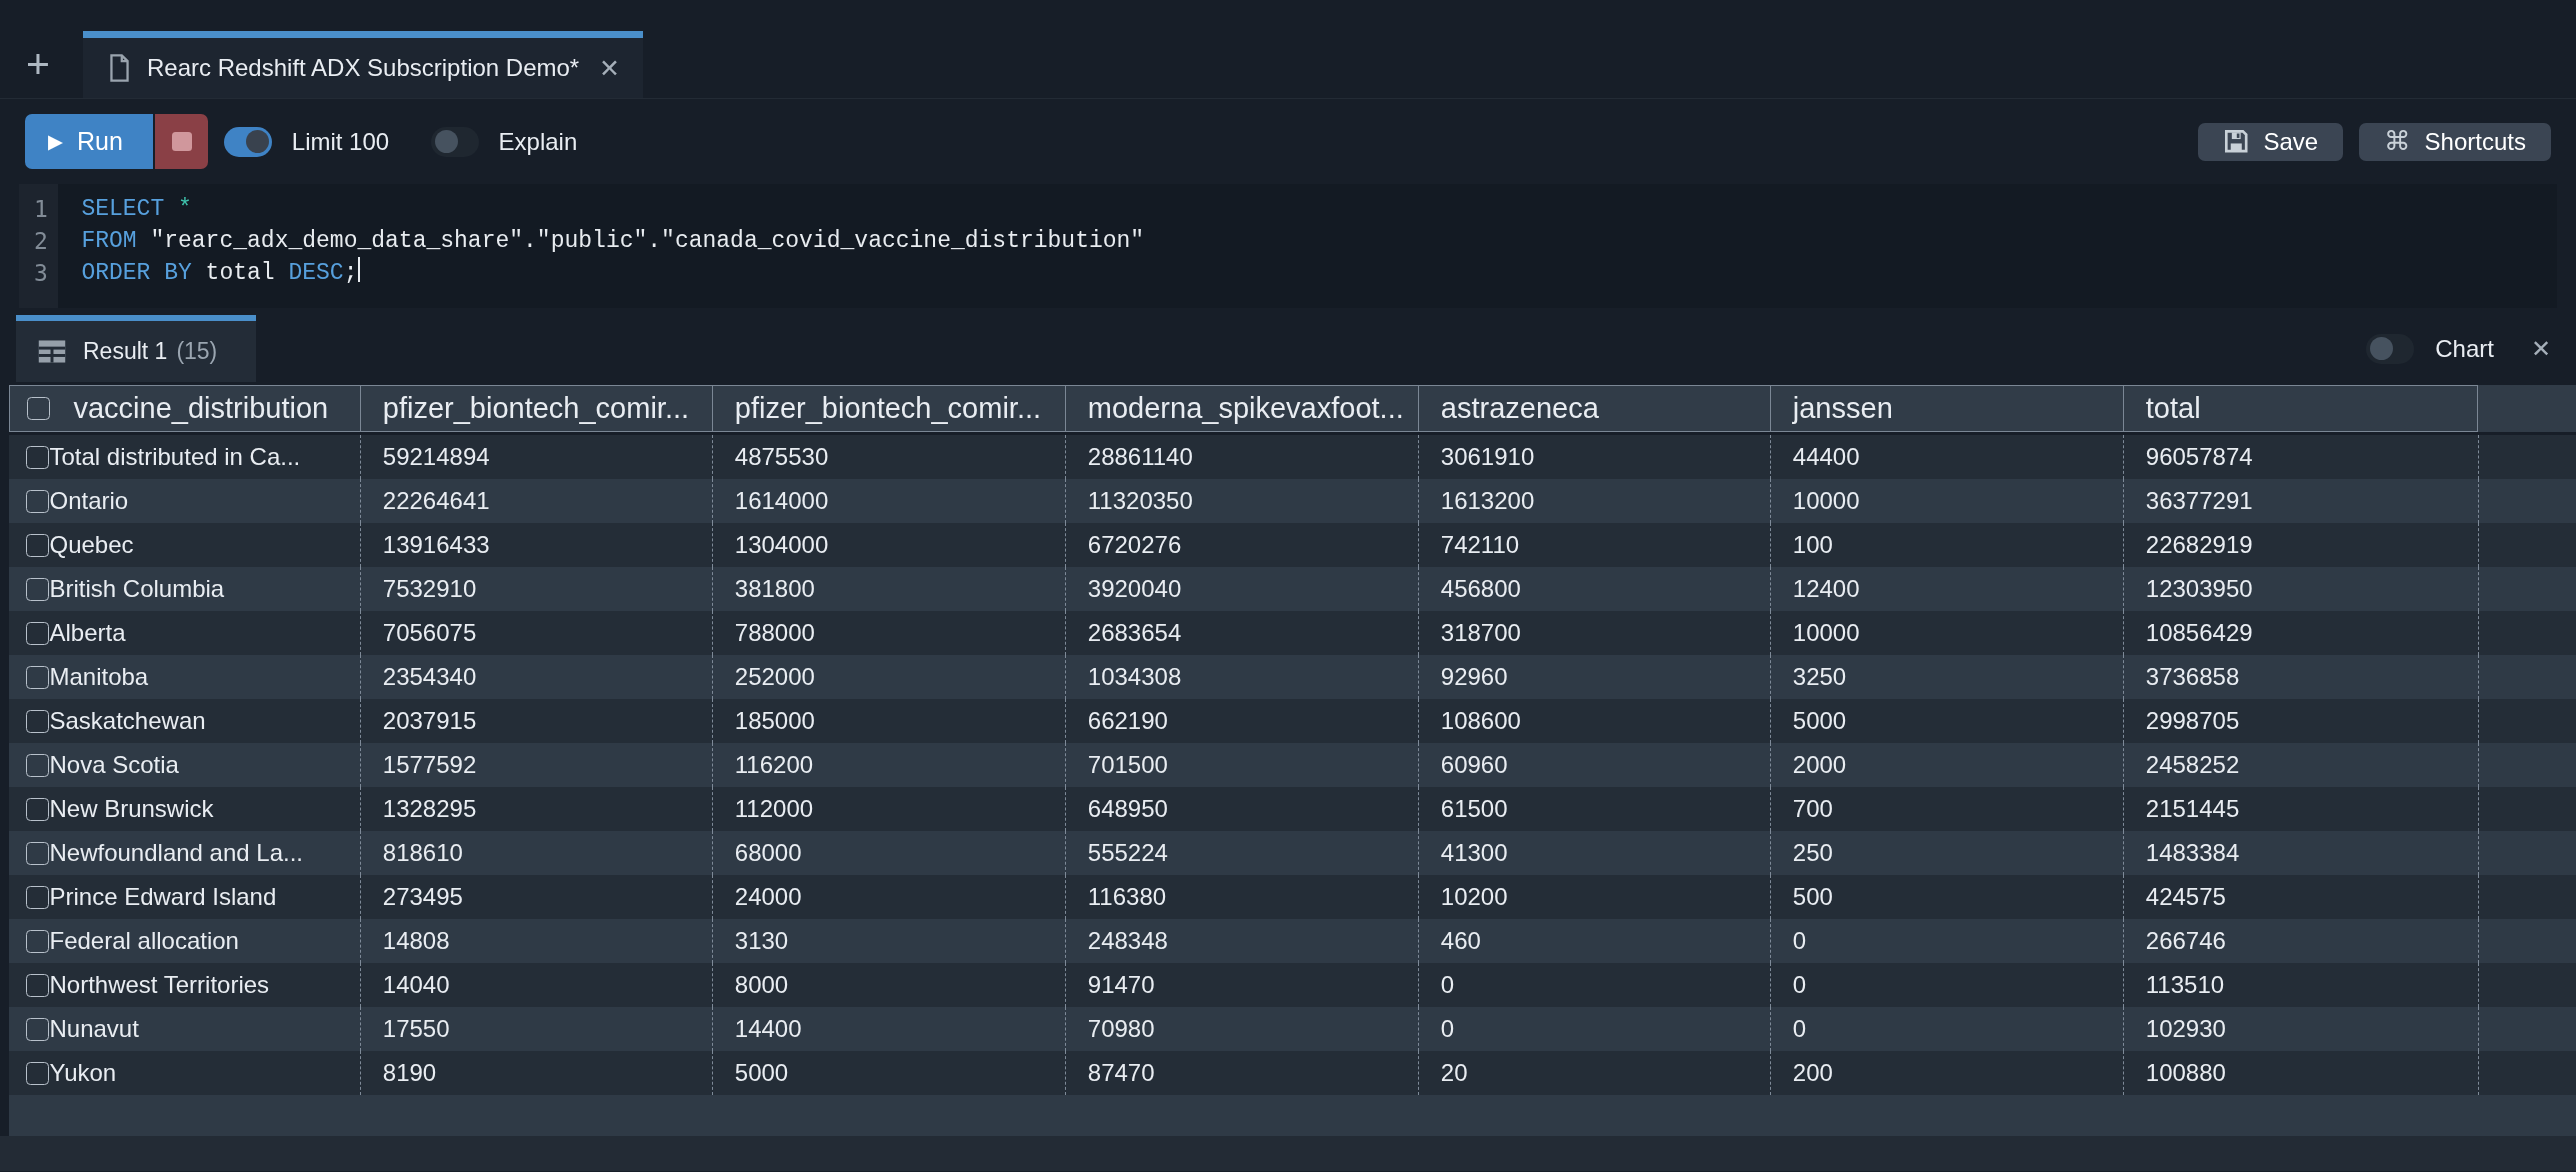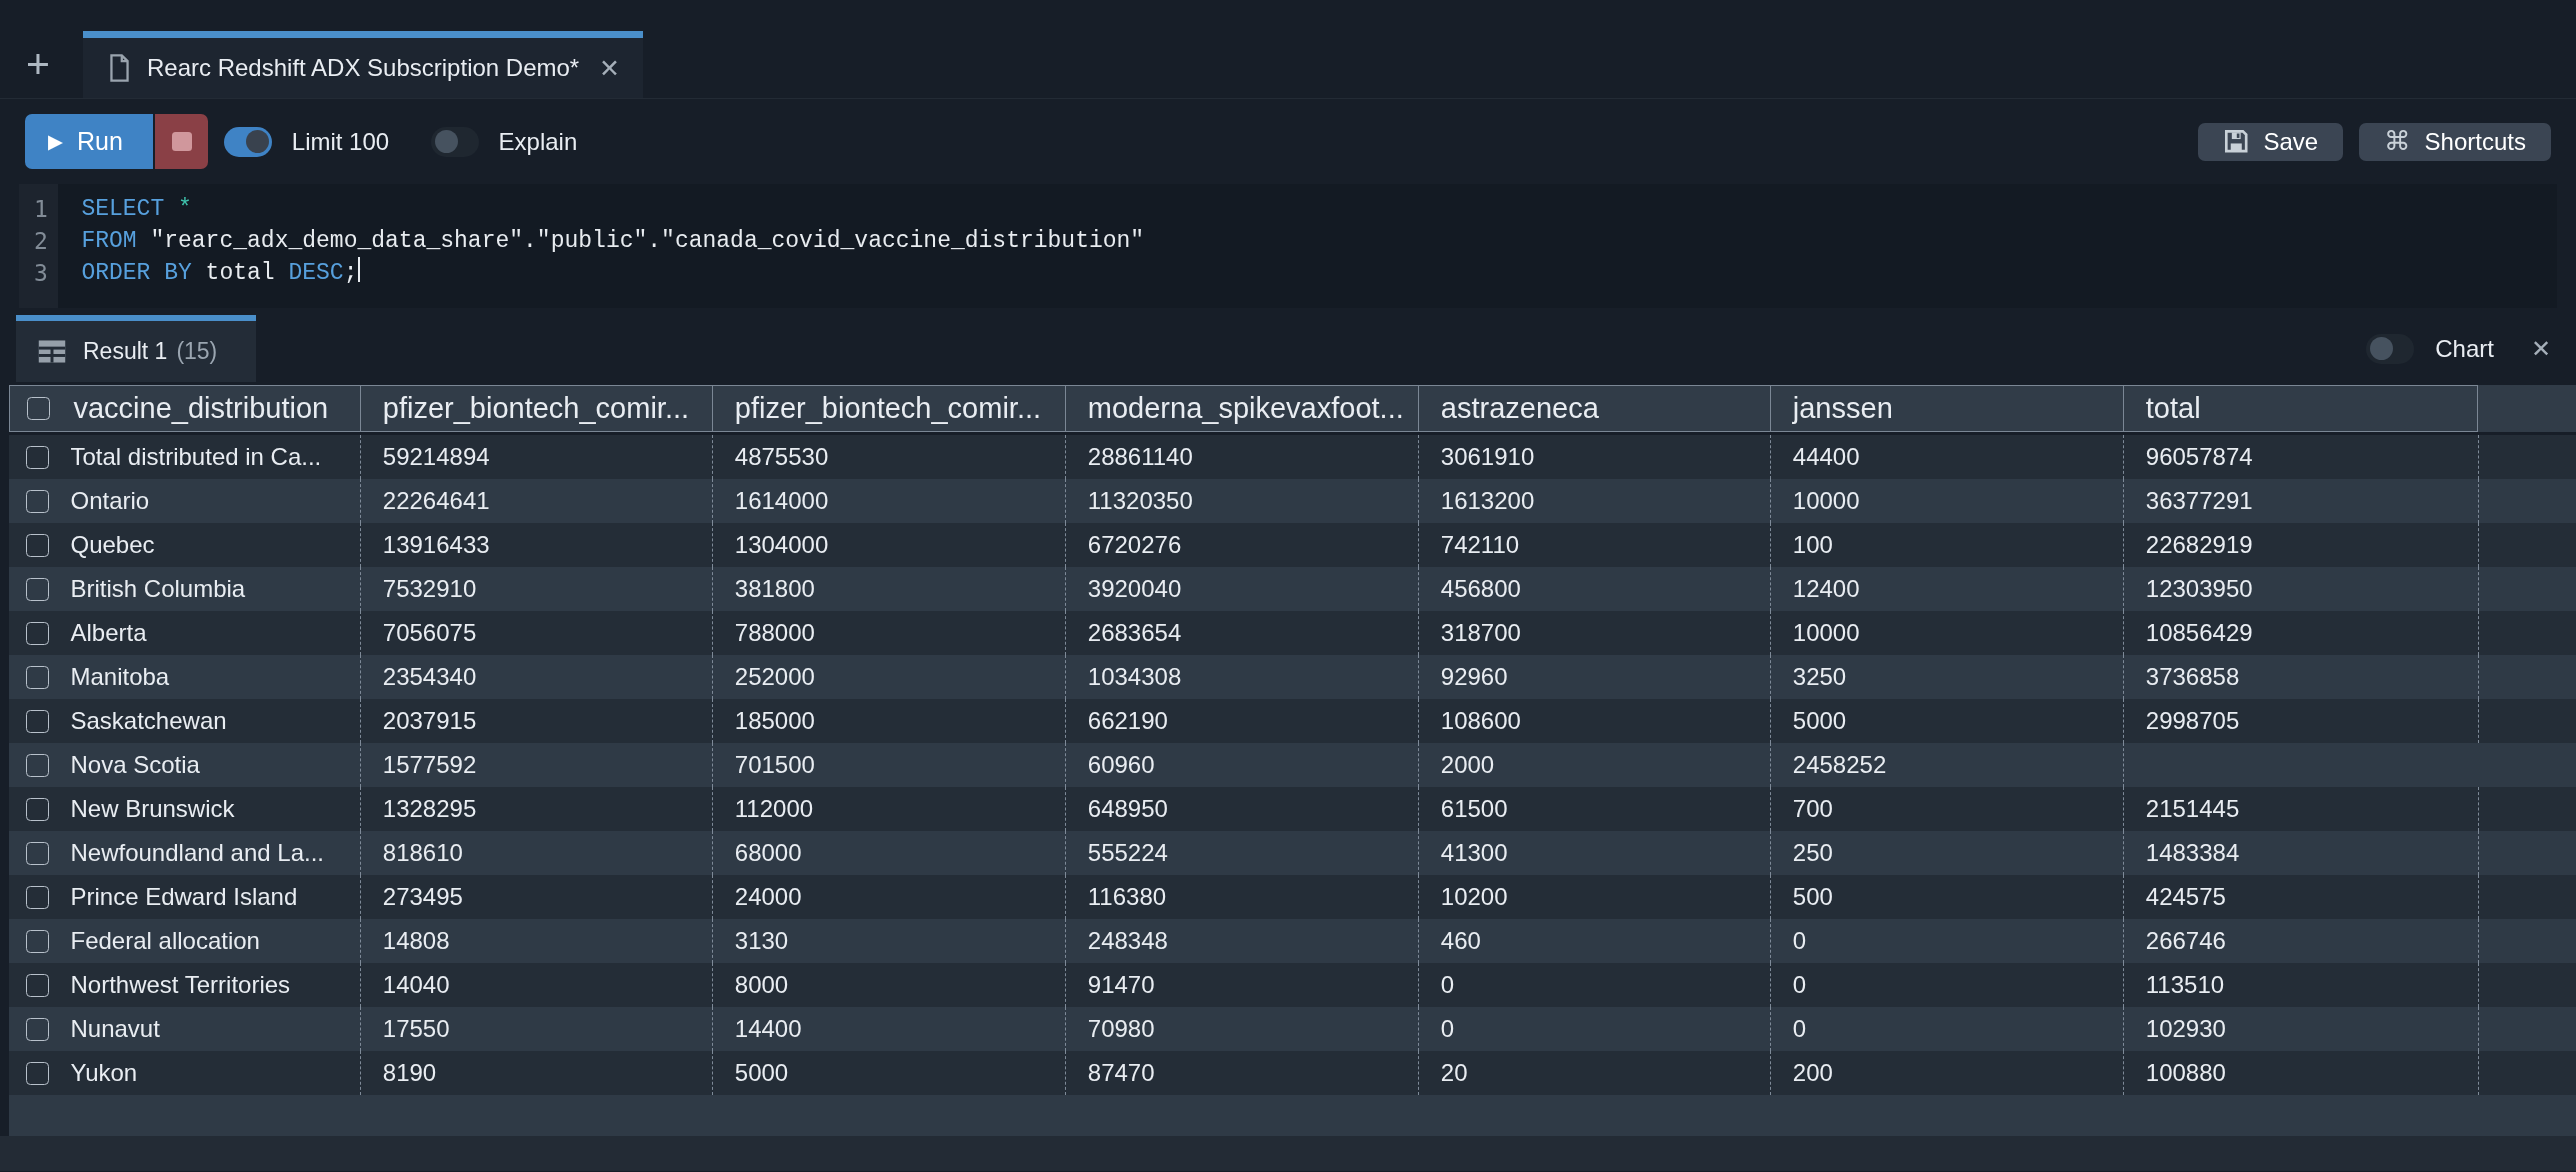--- a/index.html
+++ b/index.html
@@ -72,21 +72,21 @@
       font-size:29px;white-space:nowrap;overflow:hidden;cursor:pointer;}
   .th.first{padding-left:17.7px;gap:23px;}
   .th.last-bordered{border-right:1.8px solid var(--head-border);}
   .th-filler{border:none;cursor:default;}
 
   .tbody{margin-left:8.8px;margin-top:3.5px;}
   .tr{height:44px;}
   .tr.odd{background:var(--row-dark);} .tr.even{background:var(--row-light);}
   .td{font-size:24px;line-height:44px;padding-left:22px;white-space:nowrap;overflow:hidden;
       border-left:0.9px dashed var(--dash);cursor:default;}
-  .td.first{border-left:none;display:flex;align-items:center;gap:21px;padding-left:17.7px;}
+  .td.first{border-left:none;display:flex;align-items:center;padding-left:17.7px;}
   .td-filler{border-left:0.9px dashed var(--dash);}
   .cb{width:23px;height:23px;border:1.8px solid #b8c1cb;border-radius:4.4px;background:transparent;flex:0 0 auto;cursor:pointer;}
   .empty-row{margin-left:8.8px;height:41px;background:var(--row-light);}
   .bottom-fill{height:35px;background:#232b35;}
 </style>
 </head>
 <body>
 
 <div class="app">
 
@@ -286,20 +286,21 @@
           <div class="td">5000</div>
           <div class="td">2998705</div>
           <div class="td-filler"></div>
         </div>
         <div class="tr grid-row even">
           <div class="td first">
             <span class="cb"></span>
             <span>Nova Scotia</span>
           </div>
           <div class="td">1577592</div>
+          <div class="td">116200</div>
           <div class="td">701500</div>
           <div class="td">60960</div>
           <div class="td">2000</div>
           <div class="td">2458252</div>
           <div class="td-filler"></div>
         </div>
         <div class="tr grid-row odd">
           <div class="td first">
             <span class="cb"></span>
             <span>New Brunswick</span>

